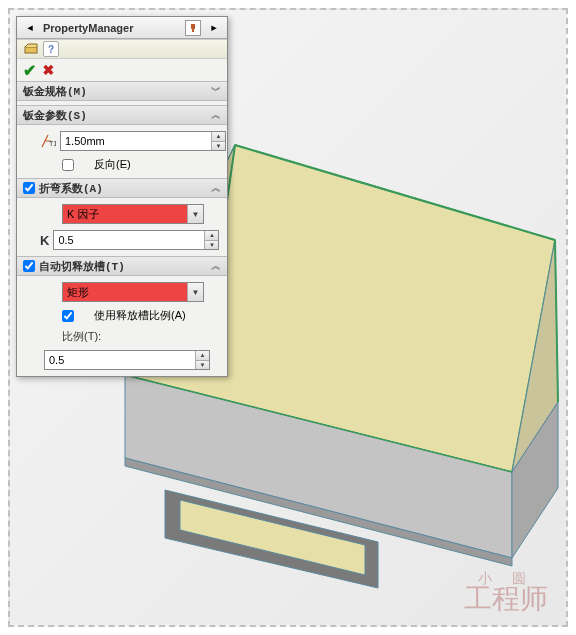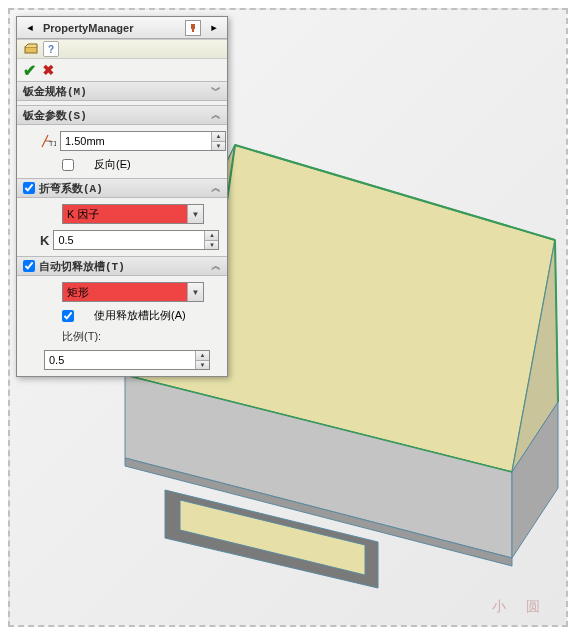--- a/index.html
+++ b/index.html
@@ -176,14 +176,15 @@
               <div>▲</div>
               <div>▼</div>
             </div>
         </div>
       </div>
     </div>
   </div>
 
   <div class="watermark">
     <span class="small">小 圆</span>
+    <span>工程师</span>
   </div>
 </div>
 
 </body></html>

